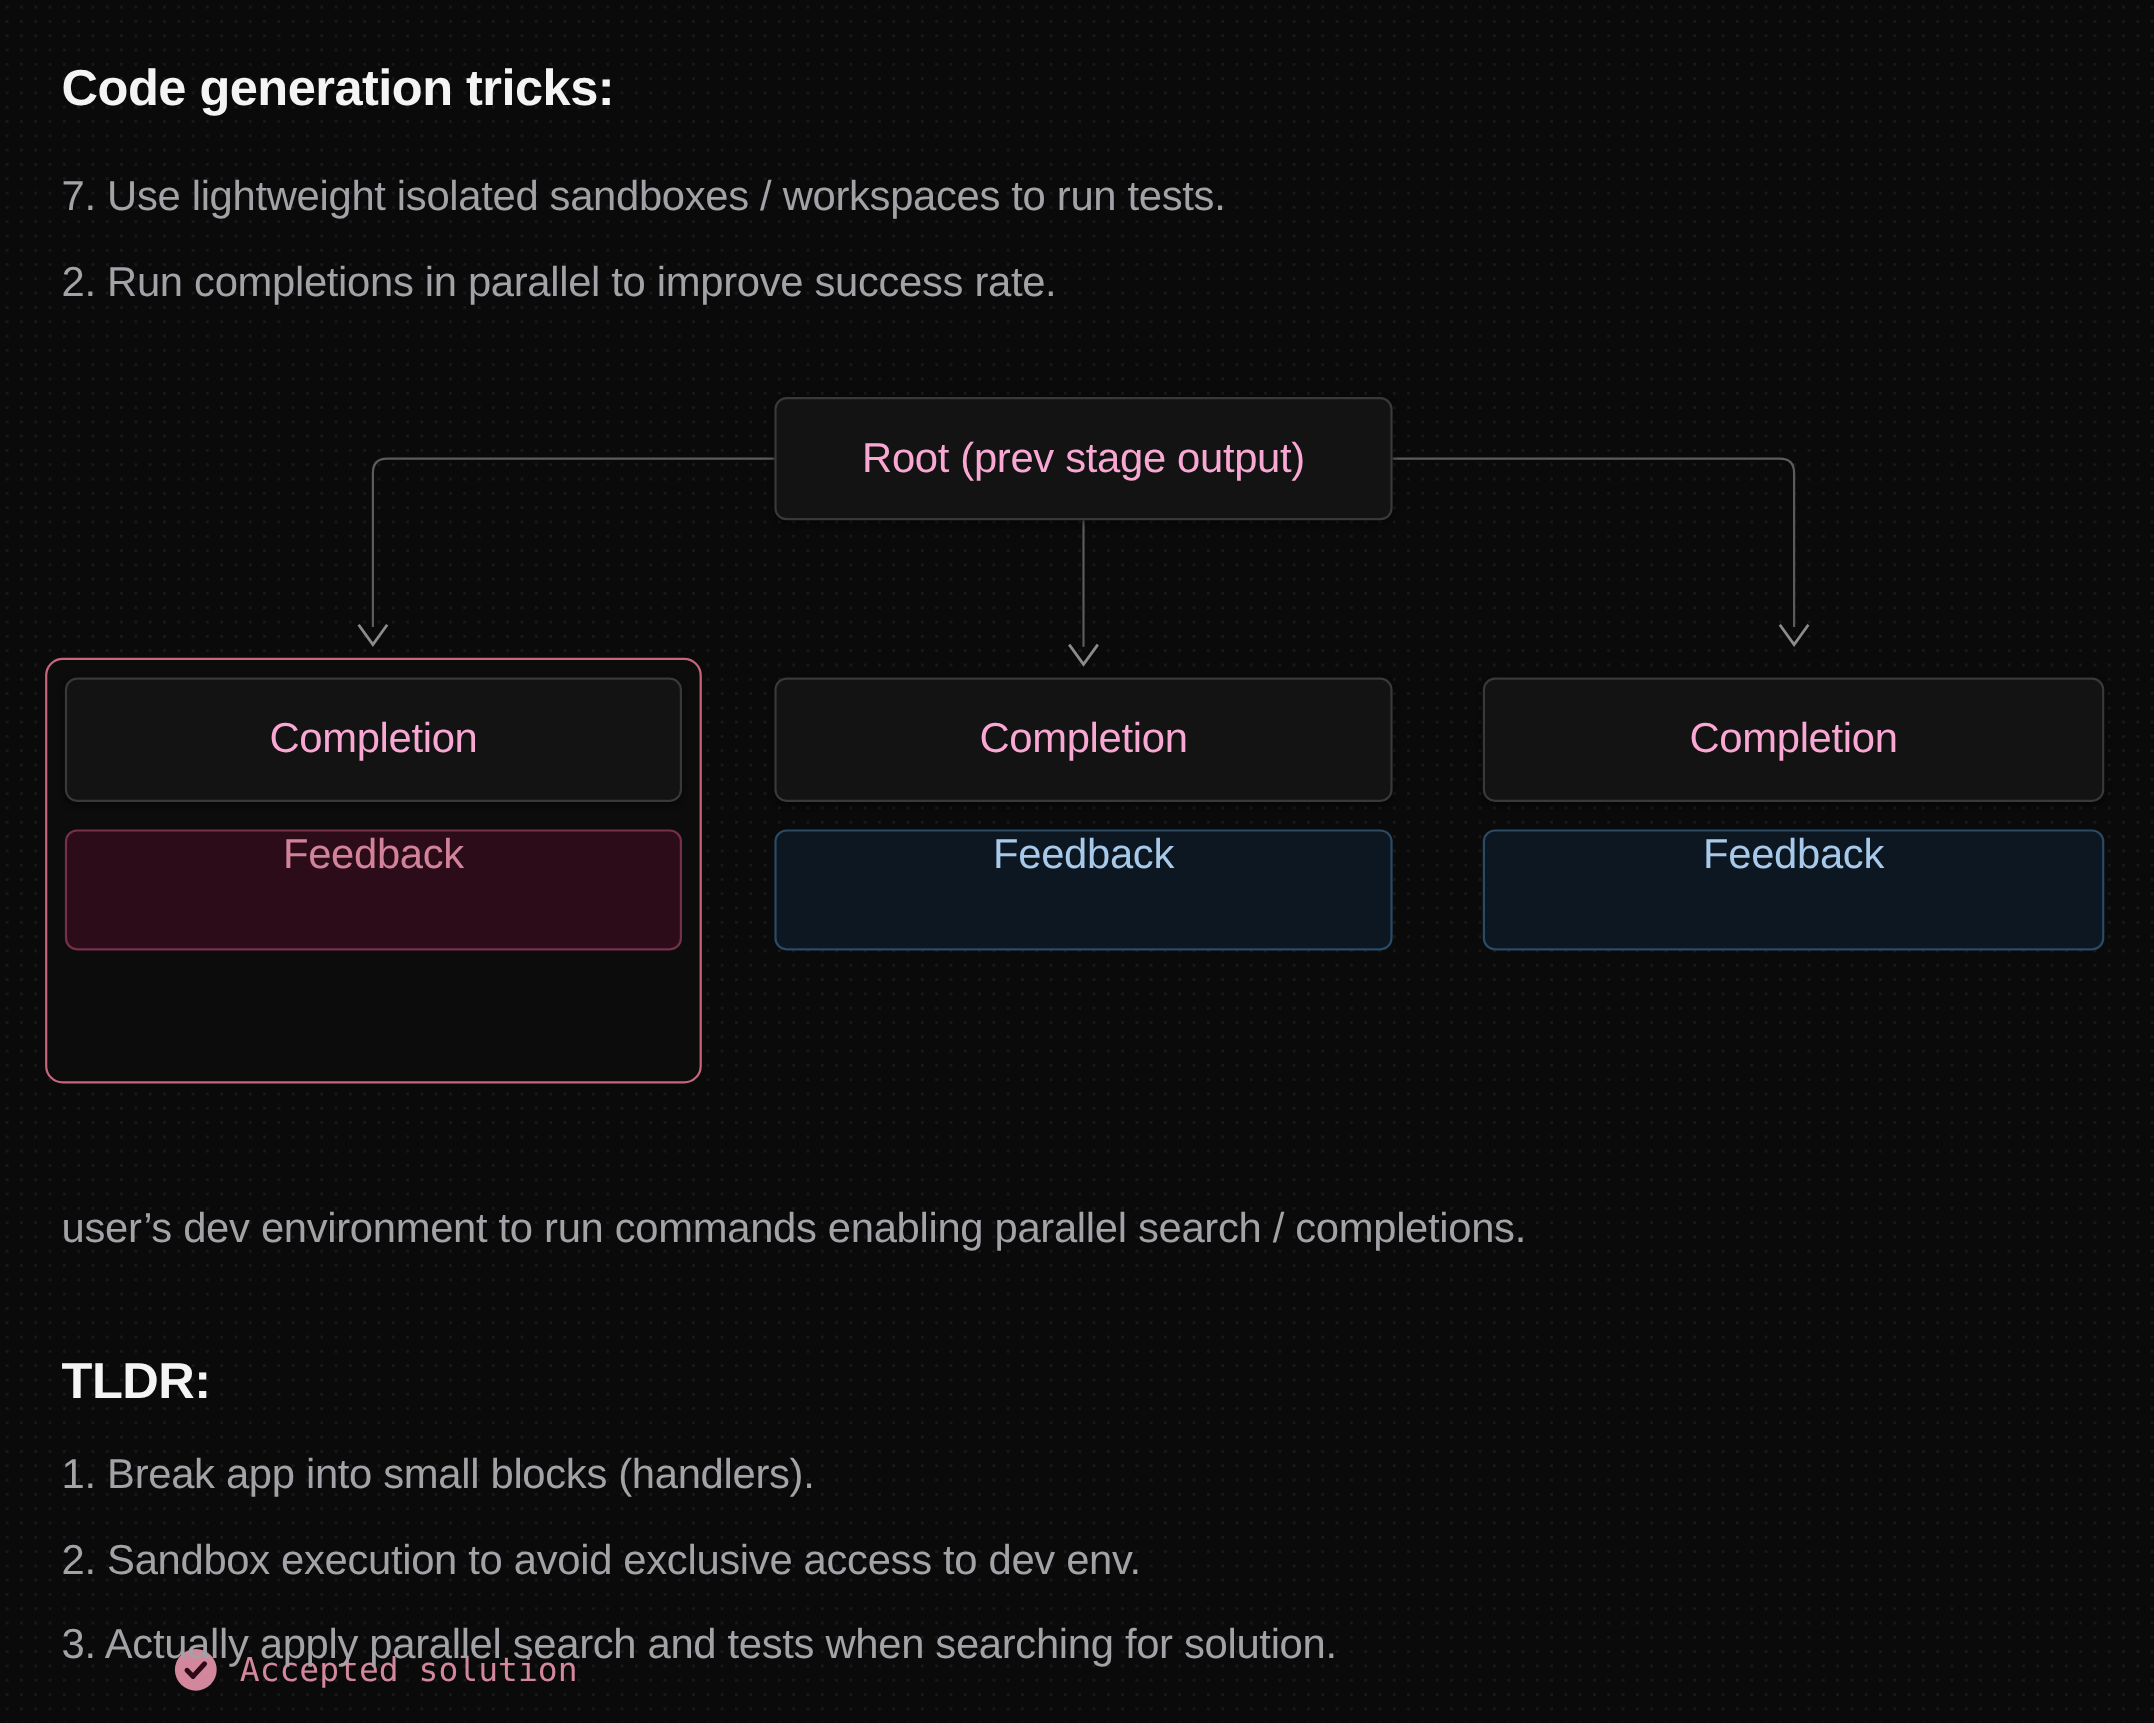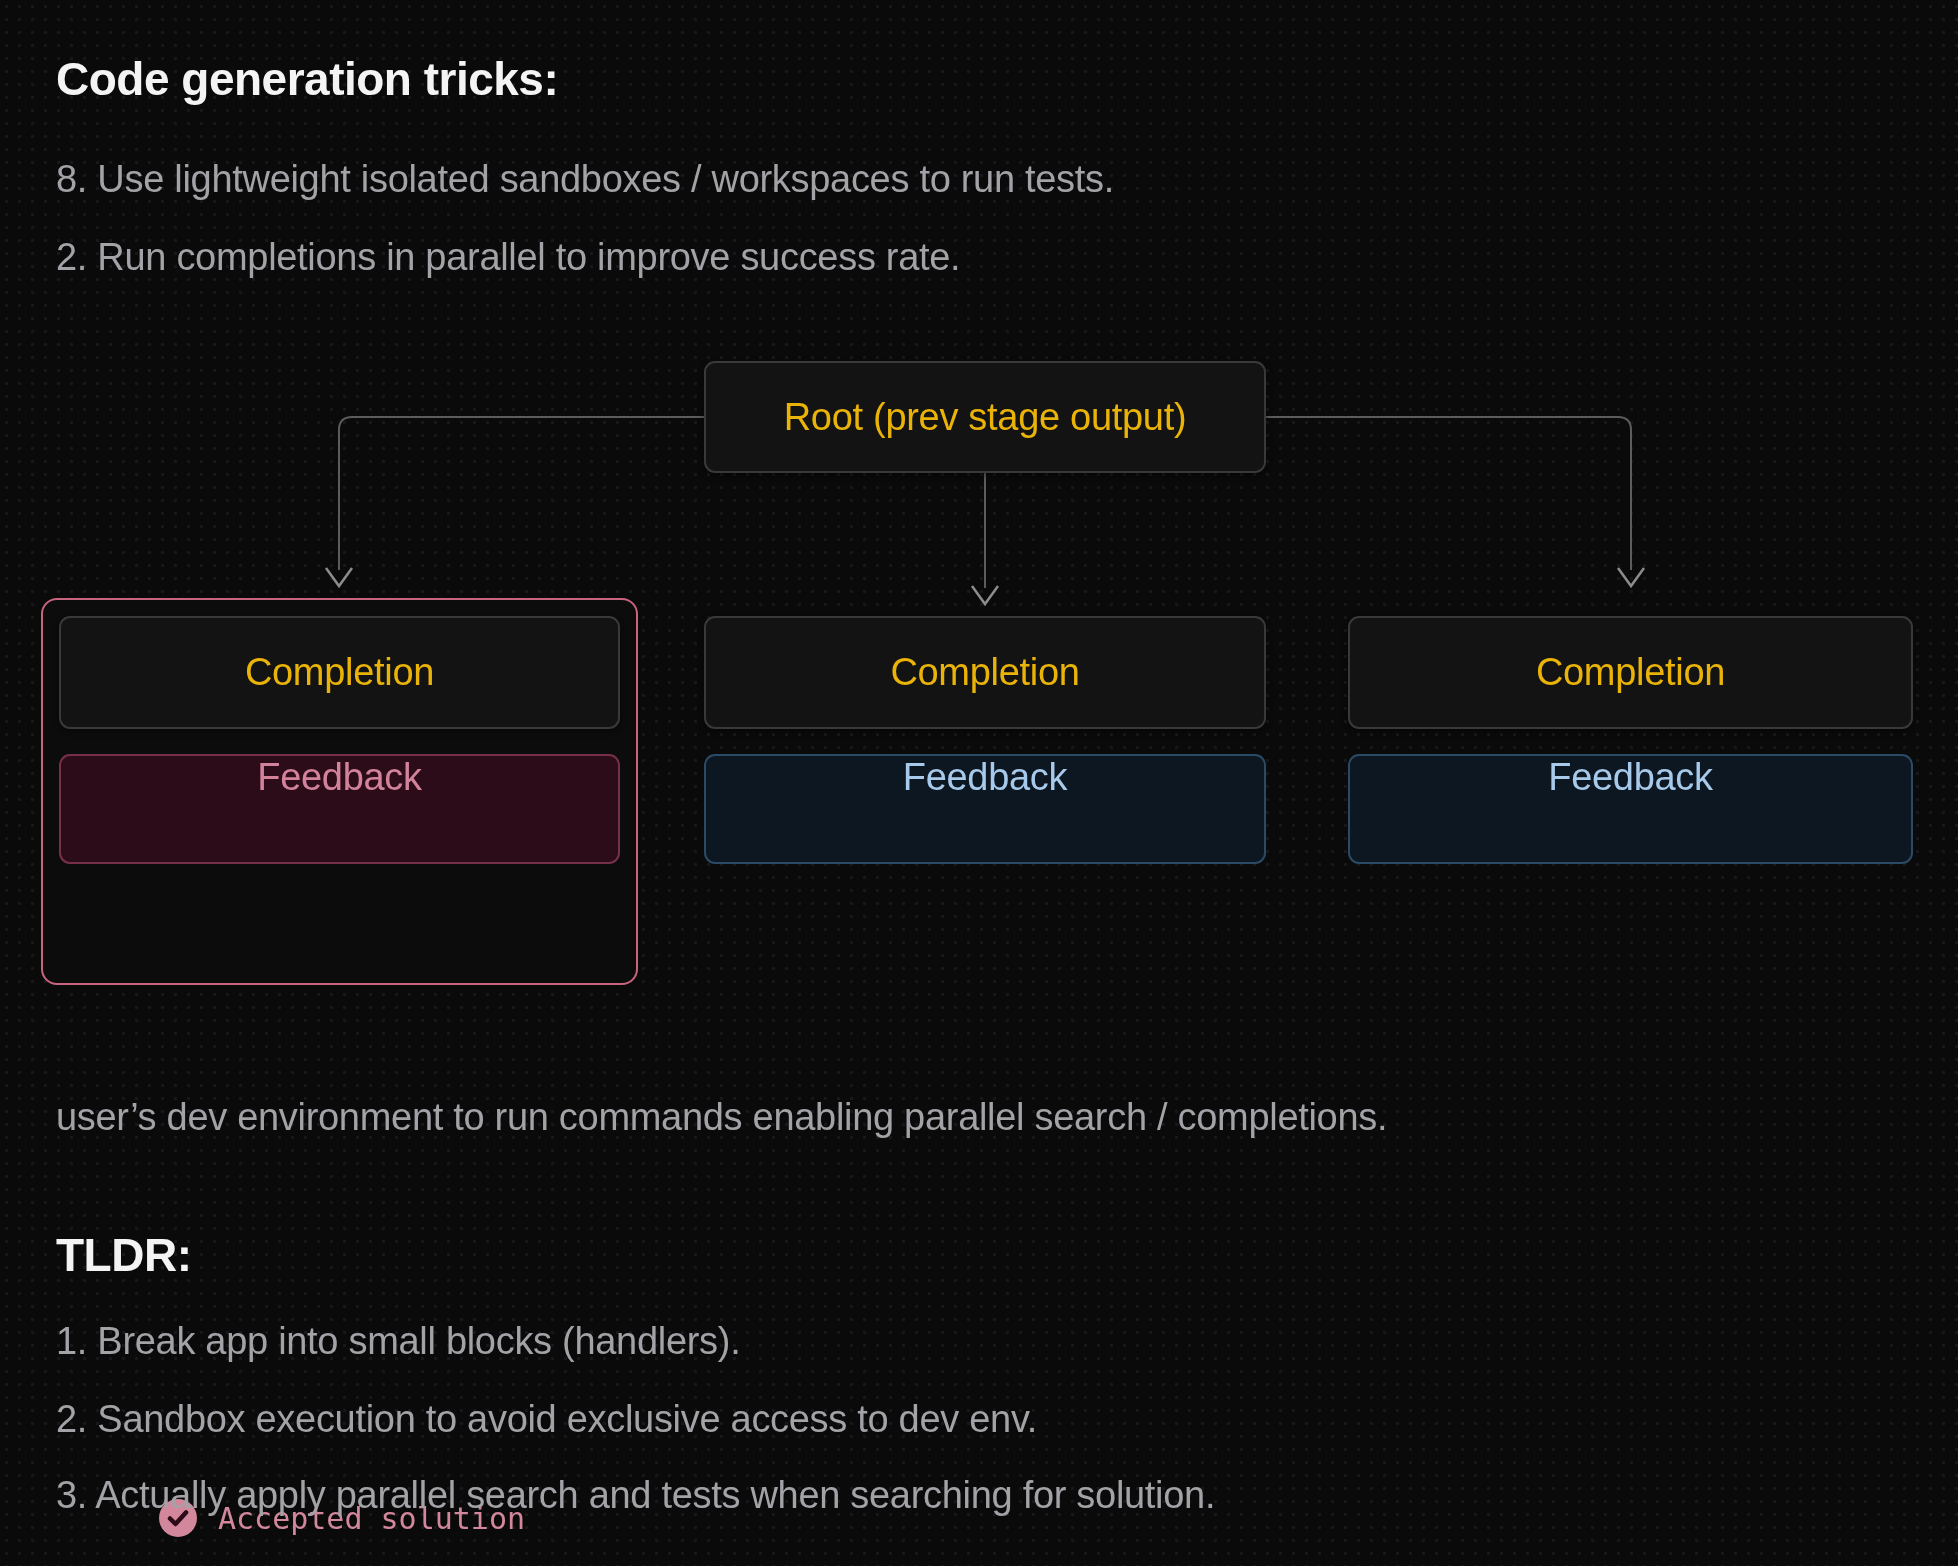--- a/index.html
+++ b/index.html
@@ -20,21 +20,21 @@
   .list-item{
     position:absolute;left:56px;
     font-size:38px;font-weight:400;color:#a2a2a7;letter-spacing:-0.3px;
     white-space:nowrap;
   }
   .connectors{position:absolute;left:0;top:0;pointer-events:none;}
   .node{
     position:absolute;box-sizing:border-box;
     display:flex;align-items:center;justify-content:center;
     background:#131313;border:2px solid #39393c;border-radius:11px;
-    color:#eab308;font-size:38px;letter-spacing:-0.3px;
+    color:#f9a8d4;font-size:38px;letter-spacing:-0.3px;
     box-shadow:0 2px 6px rgba(0,0,0,.45);
   }
   .branch-accepted{
     position:absolute;box-sizing:border-box;
     left:41px;top:598px;width:597px;height:387px;
     background:#0c0c0c;
     border:2.5px solid #c9647f;border-radius:16px;
   }
   .feedback{
     position:absolute;box-sizing:border-box;
@@ -63,21 +63,21 @@
     font-size:46px;font-weight:700;color:#f4f4f5;letter-spacing:-0.5px;
   }
 </style>
 </head>
 <body>
 
 <div class="page">
 
   <h1 class="title">Code generation tricks:</h1>
 
-  <div class="list-item" style="top:158px">8. Use lightweight isolated sandboxes / workspaces to run tests.</div>
+  <div class="list-item" style="top:158px">7. Use lightweight isolated sandboxes / workspaces to run tests.</div>
   <div class="list-item" style="top:236px">2. Run completions in parallel to improve success rate.</div>
 
   <svg class="connectors" width="1958" height="1566" viewBox="0 0 1958 1566">
 
     <path d="M704 417 L352 417 Q339 417 339 430 L339 570" fill="none" stroke="#5c5c5c" stroke-width="2"></path>
     <polyline points="326,568 339,586 352,568" fill="none" stroke="#8c8c8c" stroke-width="2.5"></polyline>
 
     <path d="M985 473 L985 588" fill="none" stroke="#5c5c5c" stroke-width="2"></path>
     <polyline points="972,586 985,604 998,586" fill="none" stroke="#8c8c8c" stroke-width="2.5"></polyline>
 

